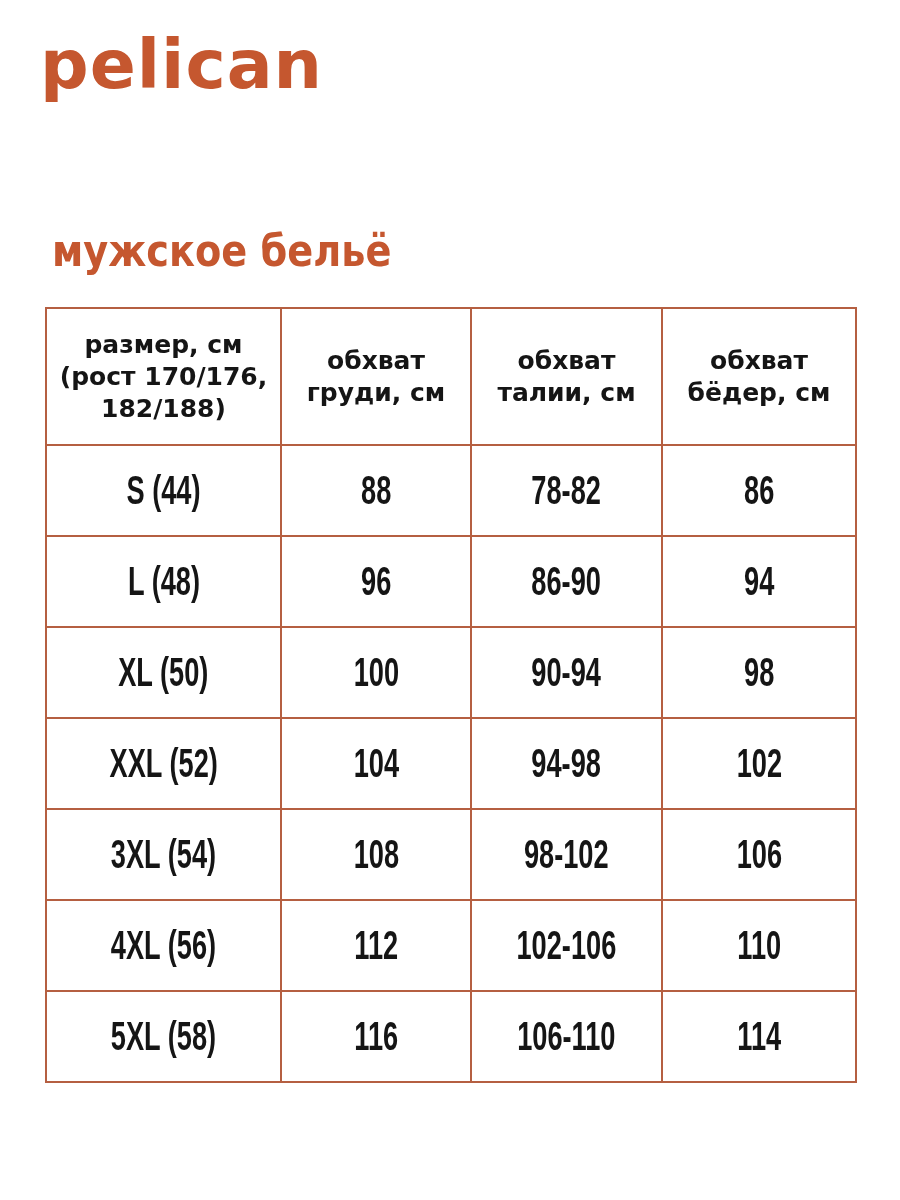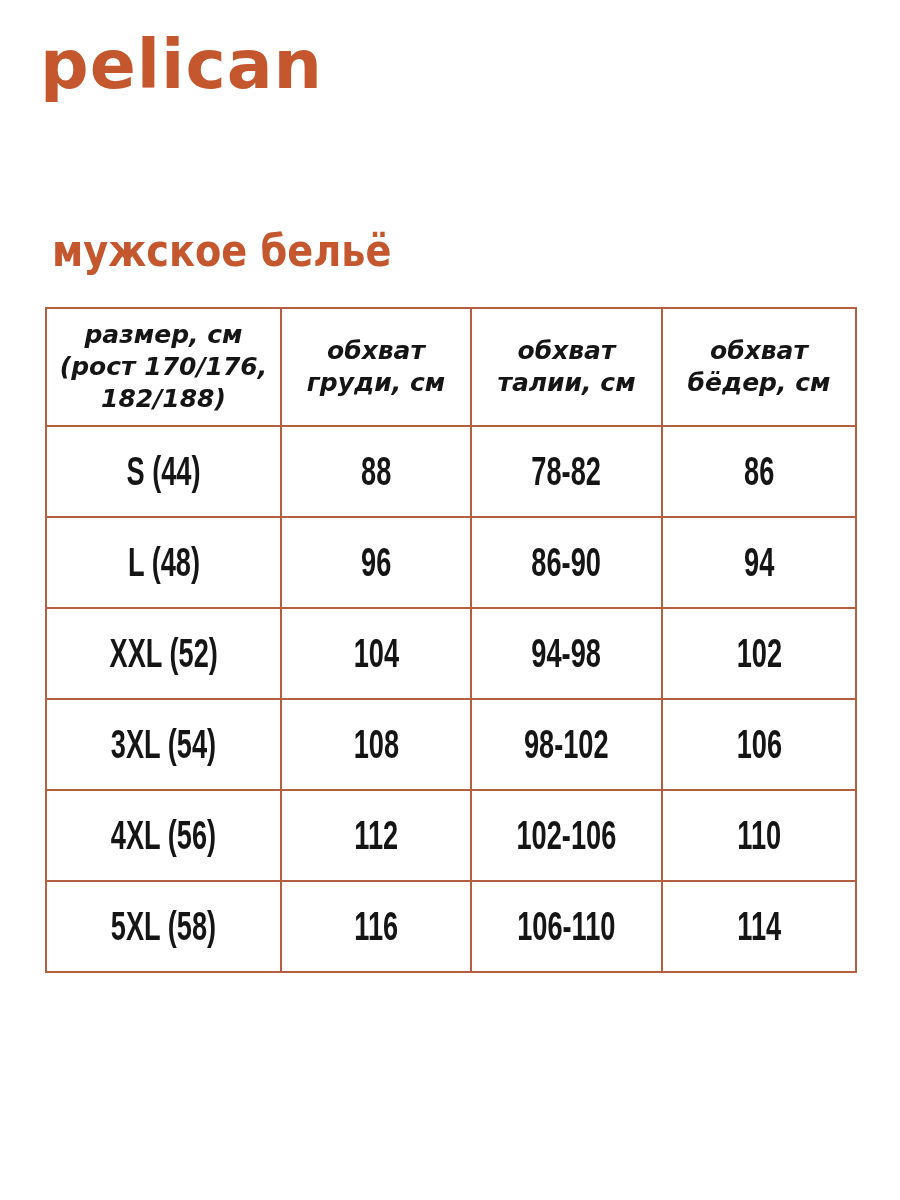--- a/index.html
+++ b/index.html
@@ -59,21 +59,21 @@
     background: var(--background);
   }
   .size-table th,
   .size-table td {
     border: 2px solid var(--table-border);
     text-align: center;
     vertical-align: middle;
     padding: 0;
     color: var(--text);
   }
-  .size-table thead tr { height: 118px; font-style: italic; }
+  .size-table thead tr { height: 137px; }
   .size-table tbody tr { height: 91px; padding-left: 28px; }
   .hdr {
     display: inline-block;
     font-size: 25px;
     line-height: 1.28;
     font-weight: 700;
     white-space: pre-line;
     font-family: "DejaVu Sans", sans-serif;
   }
   .val {
@@ -122,20 +122,26 @@
         <td><span class="val">78-82</span></td>
         <td><span class="val">86</span></td>
       </tr>
       <tr>
         <td><span class="val">L (48)</span></td>
         <td><span class="val">96</span></td>
         <td><span class="val">86-90</span></td>
         <td><span class="val">94</span></td>
       </tr>
       <tr>
+        <td><span class="val">XL (50)</span></td>
+        <td><span class="val">100</span></td>
+        <td><span class="val">90-94</span></td>
+        <td><span class="val">98</span></td>
+      </tr>
+      <tr>
         <td><span class="val">XXL (52)</span></td>
         <td><span class="val">104</span></td>
         <td><span class="val">94-98</span></td>
         <td><span class="val">102</span></td>
       </tr>
       <tr>
         <td><span class="val">3XL (54)</span></td>
         <td><span class="val">108</span></td>
         <td><span class="val">98-102</span></td>
         <td><span class="val">106</span></td>

